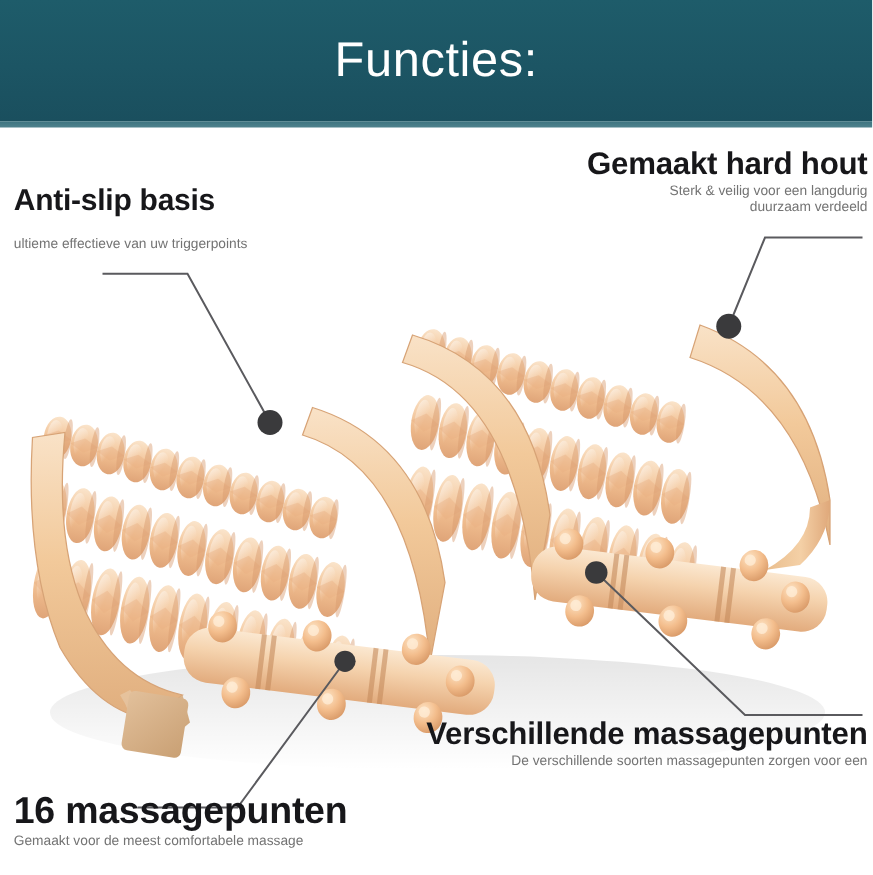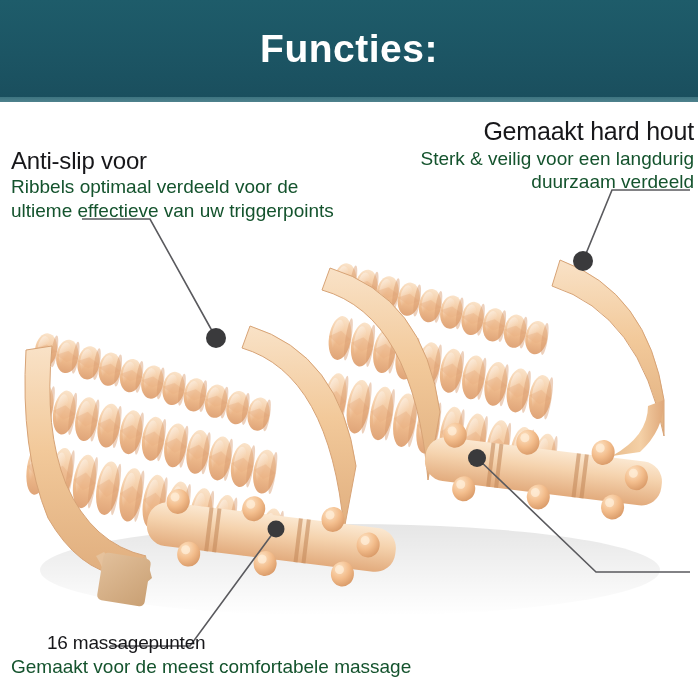--- a/index.html
+++ b/index.html
@@ -16,39 +16,39 @@
   .header{
     position:absolute;left:0;top:0;width:698px;height:97px;
     background:linear-gradient(180deg,#1e5c6a 0%,#1c5564 55%,#1a4f5e 100%);
     display:flex;align-items:center;justify-content:center;
   }
   .header-underline{
     position:absolute;left:0;top:97px;width:698px;height:5px;
     background:linear-gradient(180deg,#3d7480 0%,#4f828d 100%);
   }
   .header-title{
-    color:#ffffff;font-size:39px;font-weight:bold;letter-spacing:.5px;
+    color:#ffffff;font-size:39px;font-weight:normal;letter-spacing:.5px;
     line-height:1;margin:0;white-space:nowrap;
   }
 
   
   .callout{position:absolute;}
   .callout h2{
-    margin:0;font-size:24px;font-weight:normal;color:#17171a;
+    margin:0;font-size:24px;font-weight:bold;color:#17171a;
     line-height:1.06;letter-spacing:-.2px;white-space:nowrap;
   }
   .callout p{
-    margin:2px 0 0 0;font-size:19px;color:#14532d;line-height:1.22;font-weight:normal;
+    margin:2px 0 0 0;font-size:11px;color:#737373;line-height:1.22;font-weight:normal;
   }
   .c-tl{left:11px;top:148px;text-align:left;}
   .c-tr{right:4px;top:118px;text-align:right;}
   .c-bl{left:11px;top:633px;text-align:left;}
   .c-br{right:4px;top:574px;text-align:right;}
   .c-br h2{font-size:25px;}
-  .c-bl h2{font-size:19px;margin-left:36px;}
+  .c-bl h2{font-size:30px;}
   .c-tr h2{font-size:25px;}
 
   
   #leaders{position:absolute;left:0;top:0;width:698px;height:700px;pointer-events:none;}
   #product{position:absolute;left:0;top:100px;width:698px;height:600px;}
 </style>
 </head>
 <body>
 
 <div id="stage">
@@ -391,41 +391,42 @@
     </g>
     <g fill="#3a3a3c">
       <circle cx="216" cy="338" r="10"></circle>
       <circle cx="583" cy="261" r="10"></circle>
       <circle cx="276" cy="529" r="8.5"></circle>
       <circle cx="477" cy="458" r="9"></circle>
     </g>
   </svg>
 
   <div class="callout c-tl">
-    <h2>Anti-slip voor</h2>
+    <h2>Anti-slip basis</h2>
     <p>
-      <span>Ribbels optimaal verdeeld voor de</span><br>
+      <br>
       <span>ultieme effectieve van uw triggerpoints</span>
     </p>
   </div>
 
   <div class="callout c-tr">
     <h2>Gemaakt hard hout</h2>
     <p>
       <span>Sterk &amp; veilig voor een langdurig</span><br>
       <span>duurzaam verdeeld</span>
     </p>
   </div>
 
   <div class="callout c-bl">
     <h2>16 massagepunten</h2>
     <p>
       <span>Gemaakt voor de meest comfortabele massage</span>
     </p>
   </div>
 
   <div class="callout c-br">
+    <h2>Verschillende massagepunten</h2>
     <p>
-      <br>
+      <span>De verschillende soorten massagepunten zorgen voor een</span><br>
     </p>
   </div>
 
 </div>
 
 </body></html>

